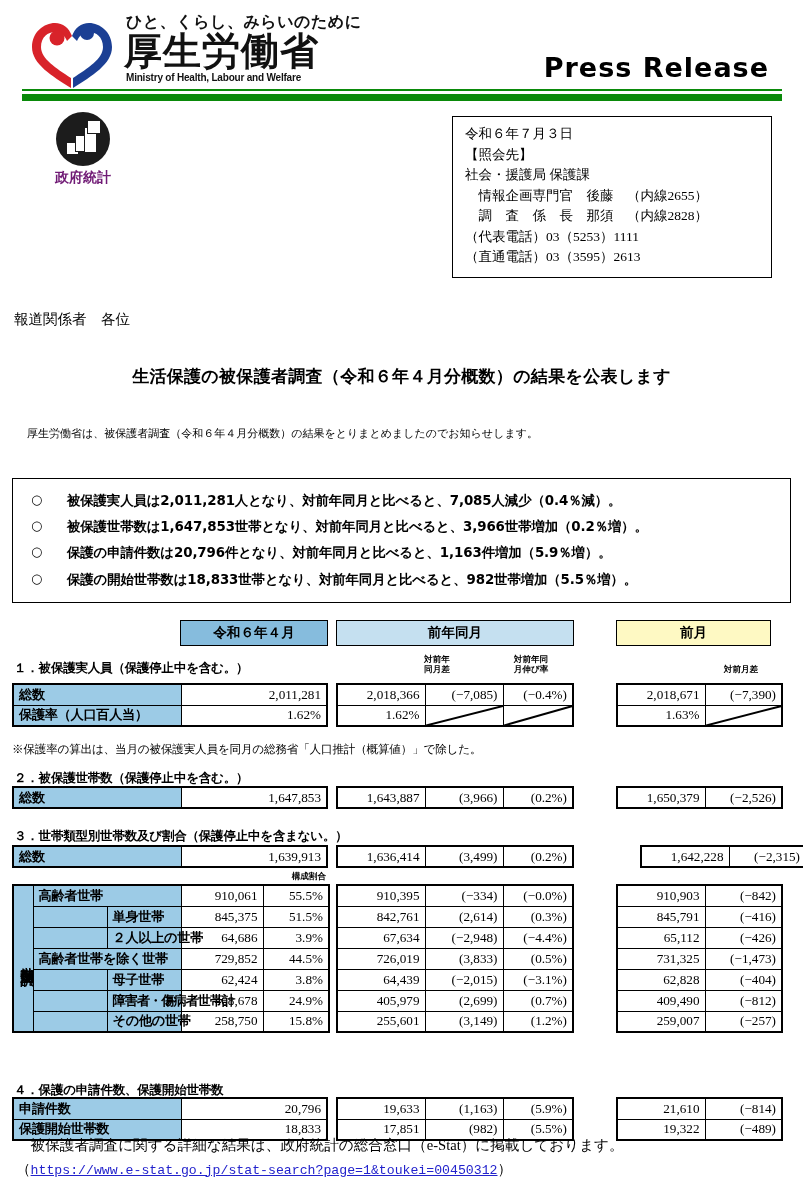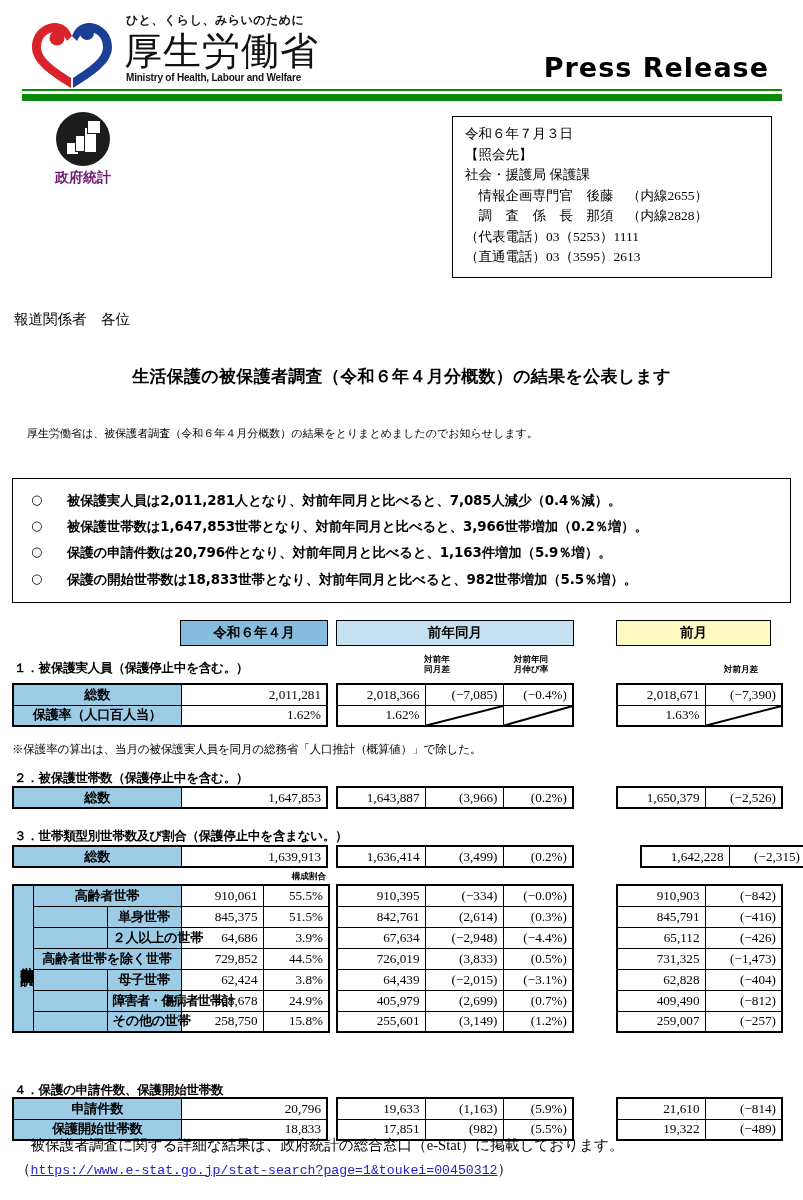--- a/index.html
+++ b/index.html
@@ -8,23 +8,23 @@
     font-family:"Liberation Serif","DejaVu Serif",serif;
     color:#000;
     -webkit-font-smoothing:none;
   }
   .pg{position:absolute;inset:0;}
 
   
   .hdr{position:absolute;left:0;top:0;width:803px;height:110px;}
   .logo-mark{position:absolute;left:24px;top:16px;width:96px;height:74px;}
   .logo-jp{position:absolute;left:124px;top:32px;font-family:"DejaVu Sans",sans-serif;
-    font-weight:normal;font-size:38px;letter-spacing:1px;line-height:1;color:#111;}
+    font-weight:bold;font-size:38px;letter-spacing:1px;line-height:1;color:#111;}
   .logo-tag{position:absolute;left:126px;top:12px;font-family:"DejaVu Sans",sans-serif;
-    font-size:12px;font-weight:bold;color:#111;letter-spacing:.5px;}
+    font-size:16px;font-weight:bold;color:#111;letter-spacing:.5px;}
   .logo-en{position:absolute;left:126px;top:72px;font-family:"Liberation Sans",sans-serif;
     font-size:10px;font-weight:bold;color:#111;letter-spacing:-.2px;}
   .press{position:absolute;right:34px;top:52px;font-family:"DejaVu Sans",sans-serif;
     font-weight:bold;font-size:27px;letter-spacing:1px;color:#000;}
 
   .rule-thin{position:absolute;left:22px;top:89px;width:760px;height:2px;background:#0a8a0a;}
   .rule-thick{position:absolute;left:22px;top:94px;width:760px;height:7px;background:#0a8a0a;}
 
   
   .gov{position:absolute;left:28px;top:112px;width:110px;text-align:center;}
@@ -61,21 +61,21 @@
   .hc-prevm{left:616px;width:155px;background:#fef9c3;}
   .sect-title{position:absolute;font-family:"DejaVu Sans",sans-serif;font-weight:bold;
     font-size:12.5px;letter-spacing:-.2px;}
   .minihdr{position:absolute;font-family:"DejaVu Sans",sans-serif;font-weight:bold;
     font-size:8.6px;text-align:center;line-height:1.12;}
 
   table.d{position:absolute;border-collapse:collapse;table-layout:fixed;}
   table.d td{border:1.3px solid #000;height:21px;font-size:13.2px;padding:0 5px;
     box-sizing:border-box;vertical-align:middle;white-space:nowrap;}
   td.lbl{background:#9ccbe6;font-family:"DejaVu Sans",sans-serif;font-weight:bold;
-    font-size:12.4px;text-align:center;letter-spacing:-.3px;}
+    font-size:12.4px;text-align:left;letter-spacing:-.3px;}
   td.num{text-align:right;font-family:"Liberation Serif",serif;}
   td.sm{font-size:11.4px;}
   td.pct{text-align:right;font-size:11.4px;margin-left:32px;}
   .slash{position:relative;overflow:hidden;}
   .slash svg{position:absolute;left:0;top:0;width:100%;height:100%;}
   table.blkA{border:2.1px solid #000;}
 
   .vlabel{background:#9ccbe6;font-family:"DejaVu Sans",sans-serif;font-weight:bold;
     font-size:11px;text-align:center;padding:0;}
   .vlabel span{writing-mode:vertical-rl;text-orientation:upright;display:inline-block;

